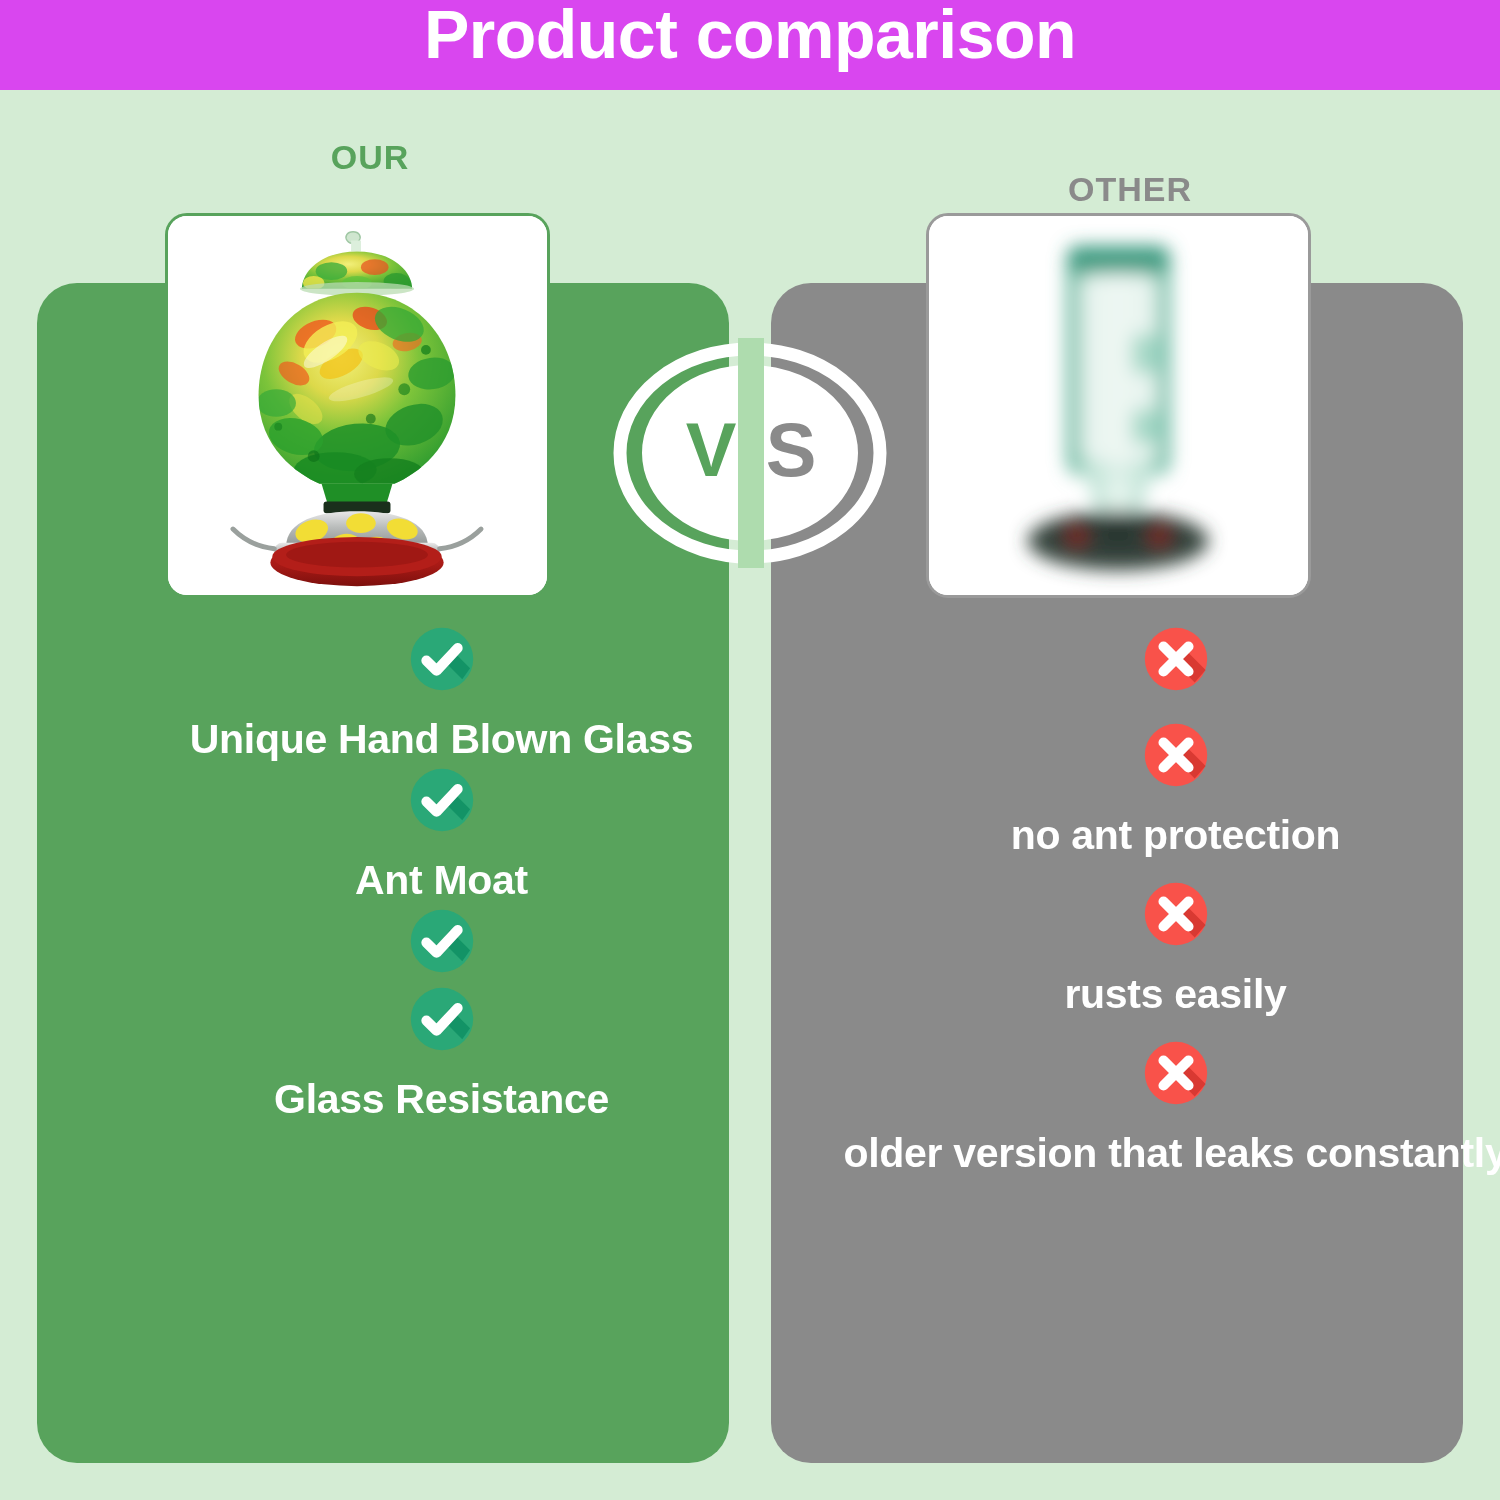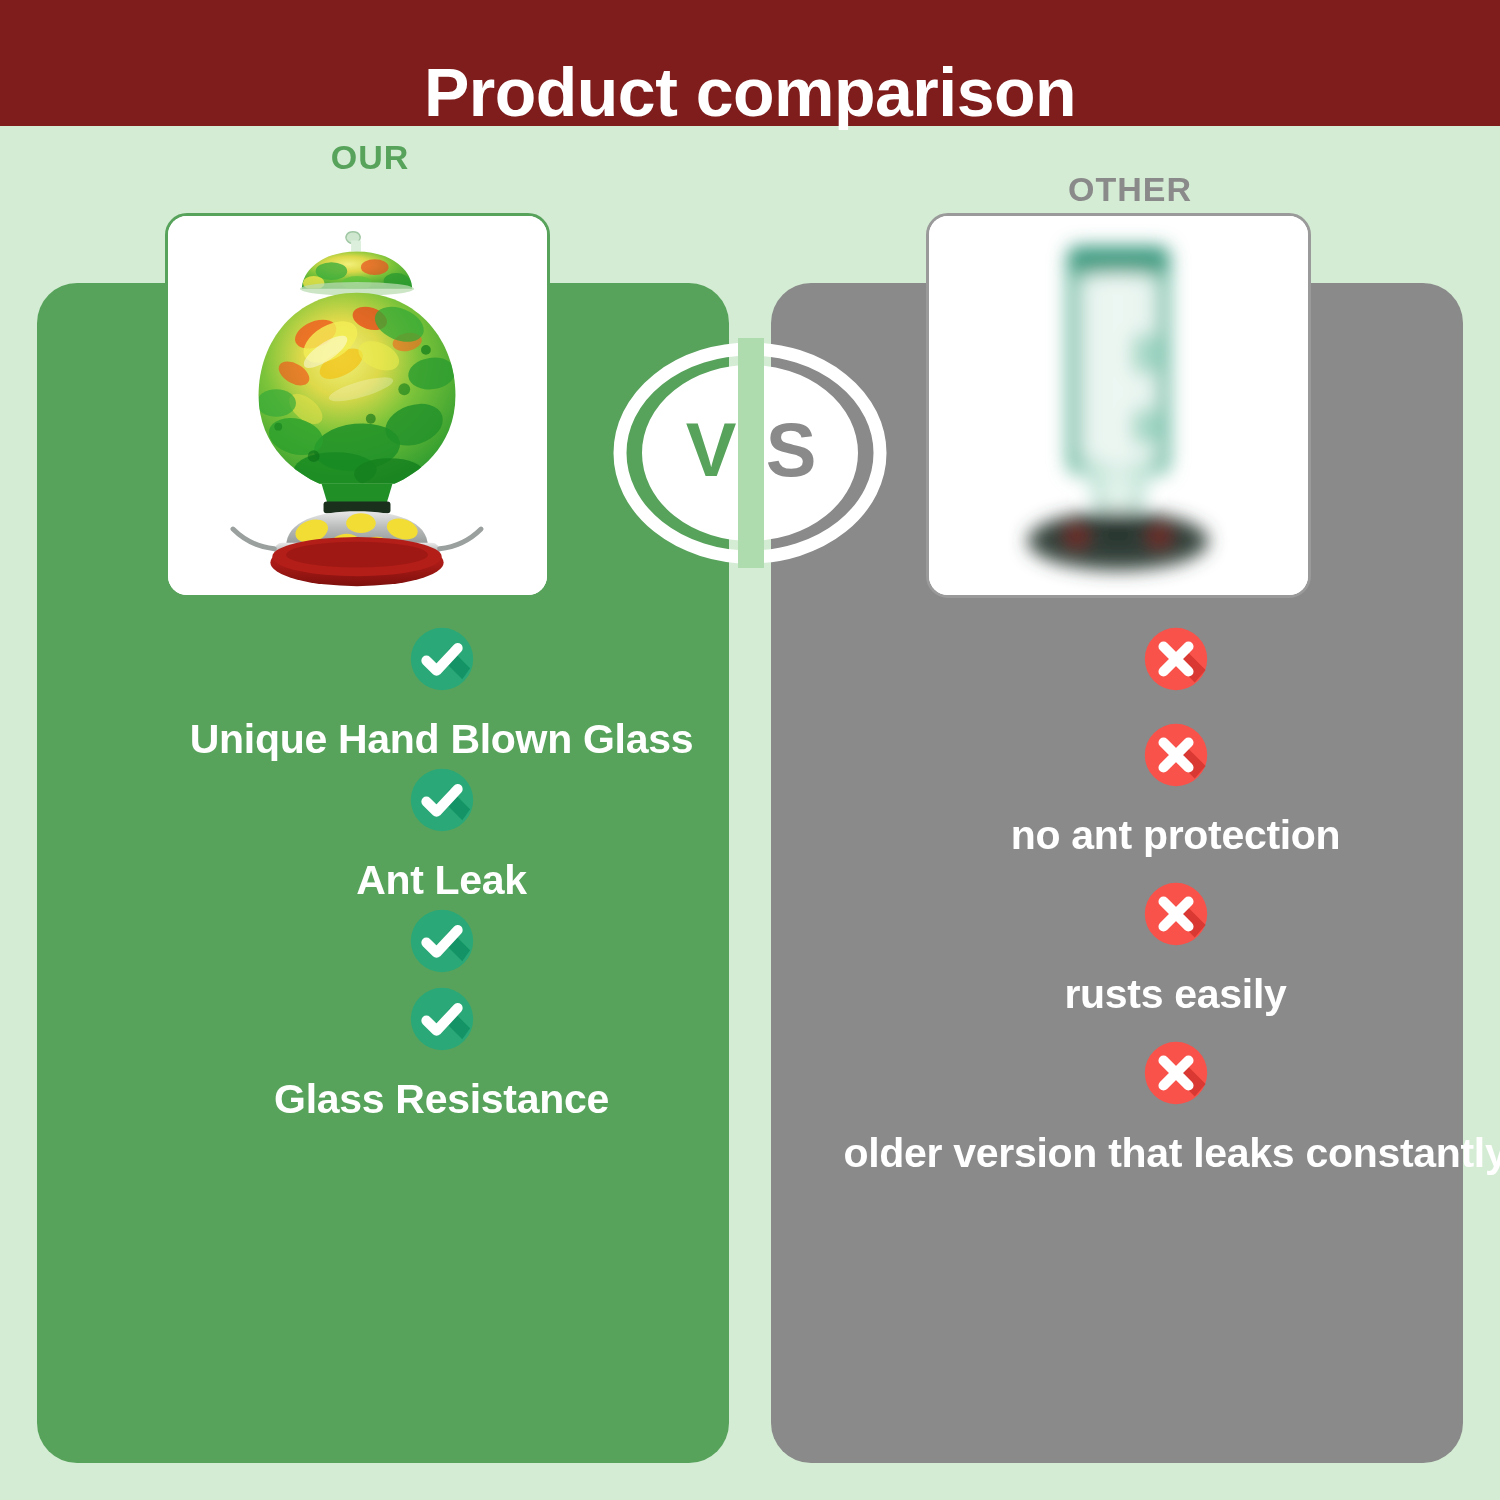--- a/index.html
+++ b/index.html
@@ -19,24 +19,24 @@
     width: 1500px;
     height: 1500px;
     background: #d4ecd4;
   }
 
   
   #header-bar {
     position: absolute;
     left: 0; top: 0;
     width: 1500px;
-    height: 126px;
-    background: #7f1d1d;
+    height: 90px;
+    background: #d946ef;
     display: flex;
-    align-items: flex-end;
+    align-items: flex-start;
     justify-content: center;
   }
   #page-title {
     font-size: 68px;
     font-weight: 700;
     color: #ffffff;
     letter-spacing: -0.5px;
     line-height: 1;
     font-family: "Liberation Sans", sans-serif;
   }
@@ -323,21 +323,21 @@
       </svg>
       <div class="feature-label">Unique Hand Blown Glass</div>
     </div>
 
     <div class="feature-row">
       <svg class="feature-icon" viewBox="0 0 100 100">
         <circle cx="50" cy="50" r="40" fill="#2aa877"></circle>
         <path d="M60 36 L86 62 L76 76 L50 50 Z" fill="#0f8f63" opacity="0.85"></path>
         <path d="M30 52 L43 65 L70 36" stroke="#ffffff" stroke-width="13" fill="none" stroke-linecap="round" stroke-linejoin="round"></path>
       </svg>
-      <div class="feature-label">Ant Leak</div>
+      <div class="feature-label">Ant Moat</div>
     </div>
 
     <div class="feature-row">
       <svg class="feature-icon" viewBox="0 0 100 100">
         <circle cx="50" cy="50" r="40" fill="#2aa877"></circle>
         <path d="M60 36 L86 62 L76 76 L50 50 Z" fill="#0f8f63" opacity="0.85"></path>
         <path d="M30 52 L43 65 L70 36" stroke="#ffffff" stroke-width="13" fill="none" stroke-linecap="round" stroke-linejoin="round"></path>
       </svg>
     </div>
 

